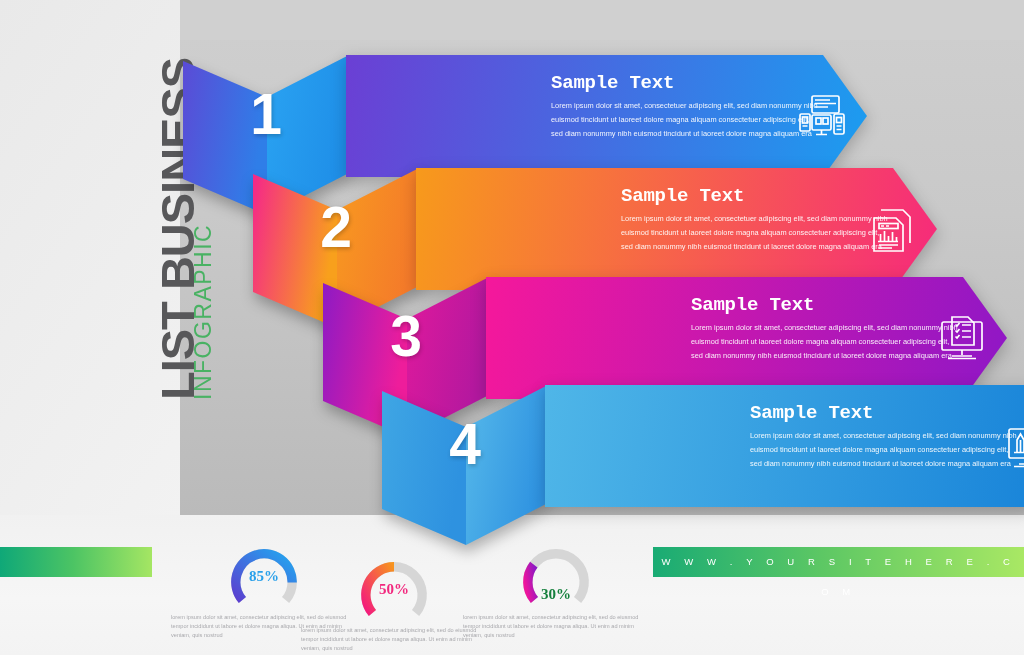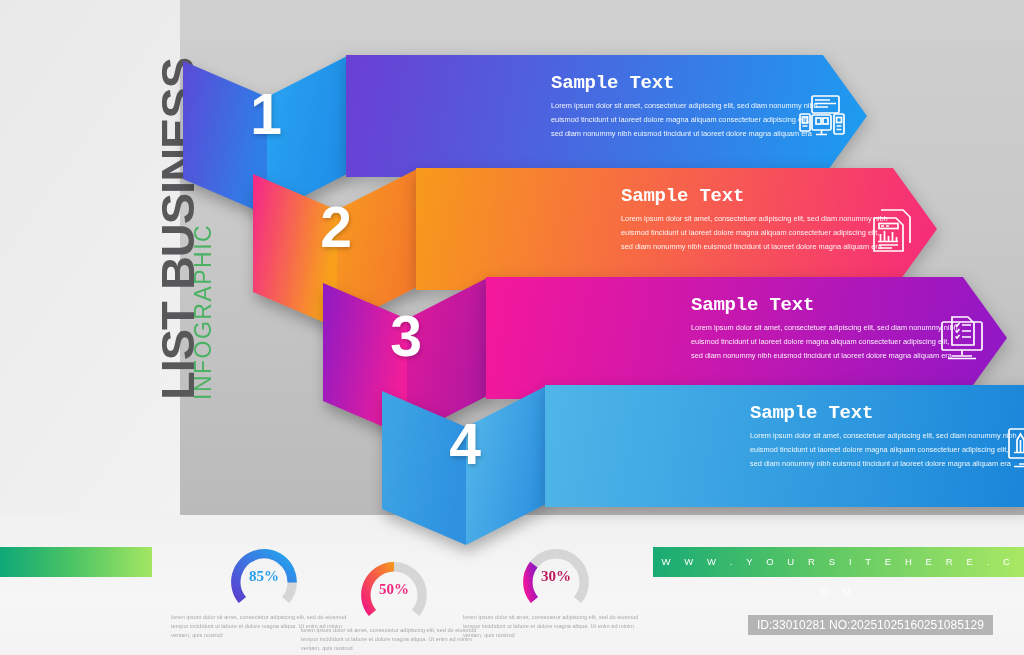--- a/index.html
+++ b/index.html
@@ -439,27 +439,26 @@
     <svg viewBox="0 0 96 82" width="96" height="70">
       <defs>
         <linearGradient id="gg2" x1="0" y1="1" x2="1" y2="0">
           <stop offset="0" stop-color="#ef149c"></stop>
           <stop offset="1" stop-color="#8d18c4"></stop>
         </linearGradient>
       </defs>
       <path d="M 22.72053337707373 69.2119911196558 A 33 33 0 1 1 73.27946662292628 69.21199111965579" fill="none" stroke="#d6d6d6" stroke-width="11"></path>
       <path d="M 22.72053337707373 69.2119911196558 A 33 33 0 0 1 21.995645130978165 27.68317131425329" fill="none" stroke="url(#gg2)" stroke-width="11"></path>
     </svg>
-          <div class="gauge-val" style="color: #be185d;">30%</div>
+          <div class="gauge-val" style="color: #15803d; margin-top: 18px;">30%</div>
         </div>
         <div class="gauge-cap">lorem ipsum dolor sit amet, consectetur adipiscing elit, sed do eiusmod tempor incididunt ut labore et dolore magna aliqua. Ut enim ad minim veniam, quis nostrud</div>
       </div>
     </div>
 
   <div class="green-bar-left"></div>
   <div class="green-bar-right">
     <div class="site-url">W W W . Y O U R S I T E H E R E . C O M</div>
   </div>
 
 
-  <div class="id-badge">ID:33010281 NO:20251025160251085129</div>
 
 </div>
 
 </body></html>

